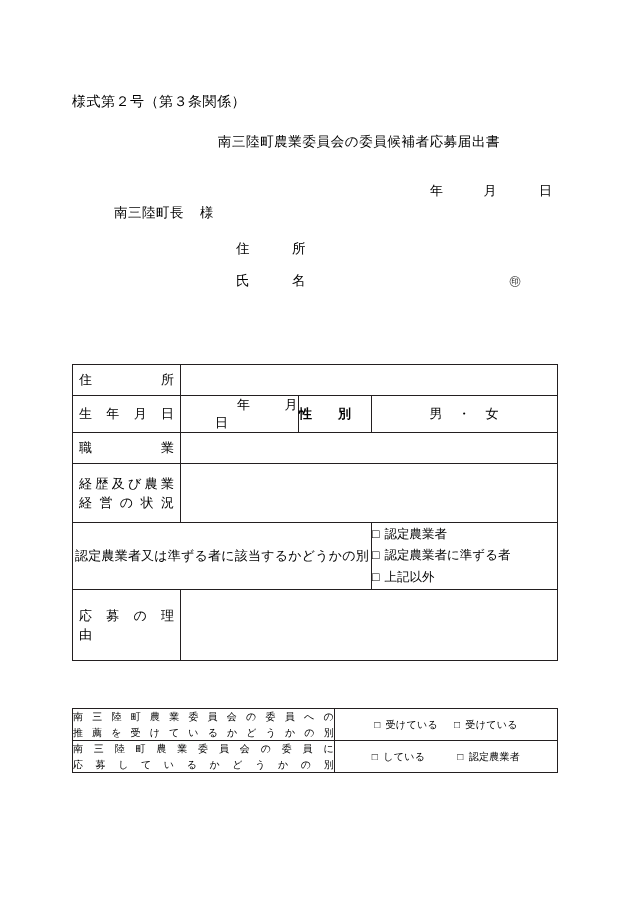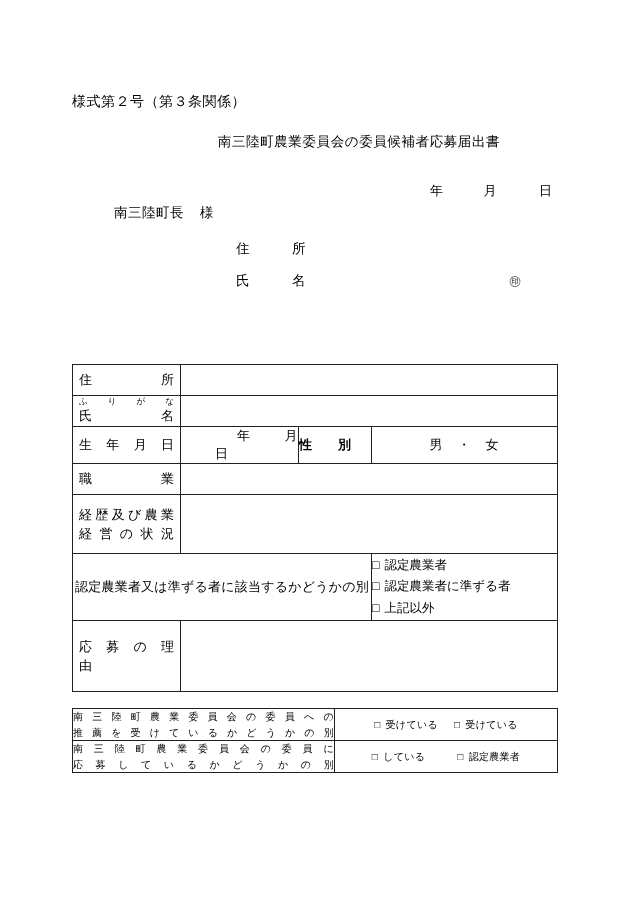--- a/index.html
+++ b/index.html
@@ -231,27 +231,20 @@
   <table class="main-table">
     <tbody>
         <tr>
       <td class="lbl">
         <span class="lbl-spread">住　　　　所</span>
       </td>
       <td class="cell-blank" colspan="3"></td>
     </tr>
     <tr>
       <td class="lbl">
-        <span class="furigana">ふ　り　が　な</span>
-        <span class="lbl-spread">氏　　　　名</span>
-      </td>
-      <td class="cell-blank" colspan="3"></td>
-    </tr>
-    <tr>
-      <td class="lbl">
         <span class="lbl-spread">生　年　月　日</span>
       </td>
       <td class="birth-cell">
         <span class="birth-inner">
           <span>年</span><span class="g"></span><span>月</span><span class="g"></span><span>日</span>
         </span>
       </td>
       <td class="sex-lbl">性　　別</td>
       <td class="sex-val">
         <span>男</span><span class="g"></span><span>・</span><span class="g"></span><span>女</span>

